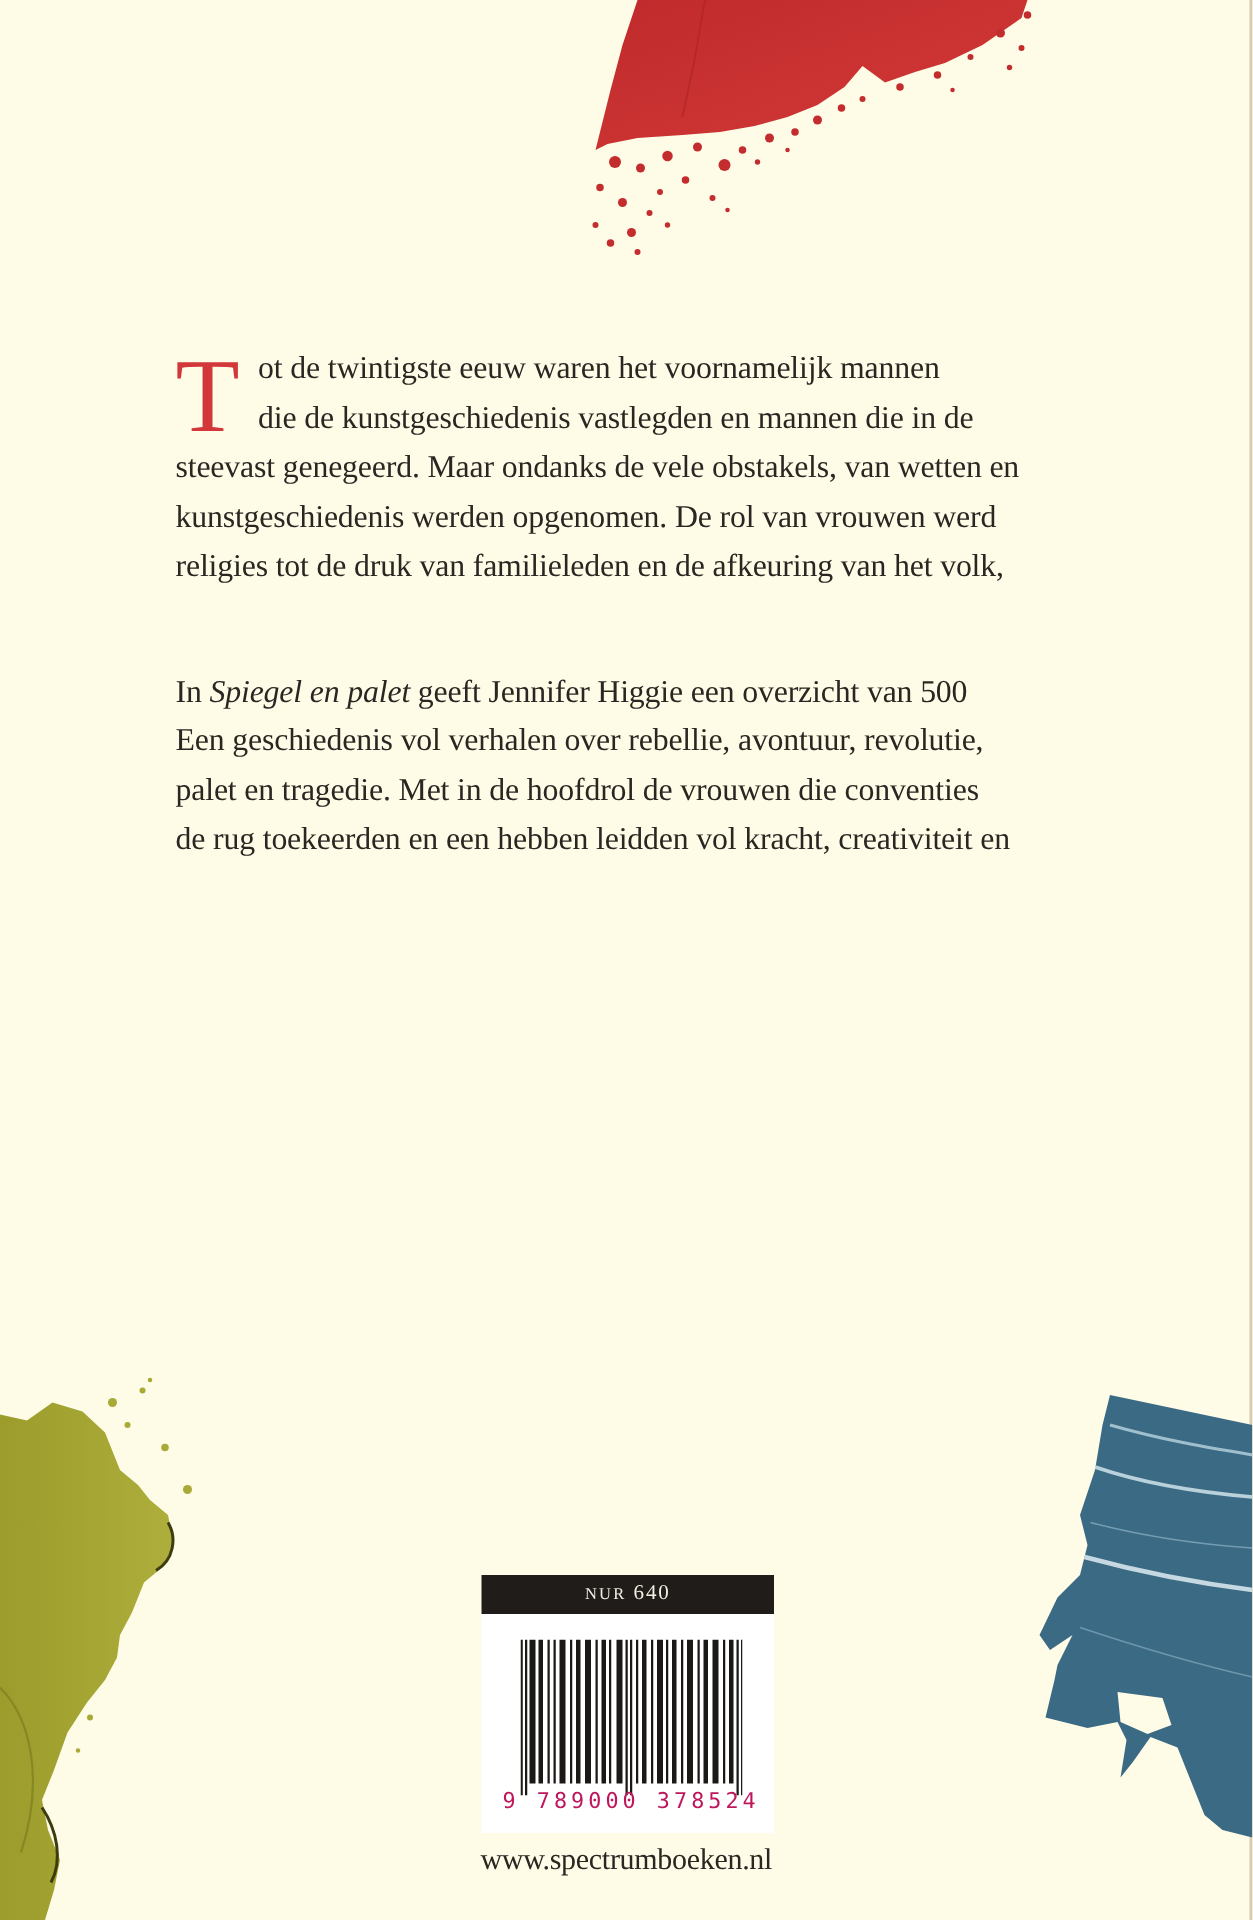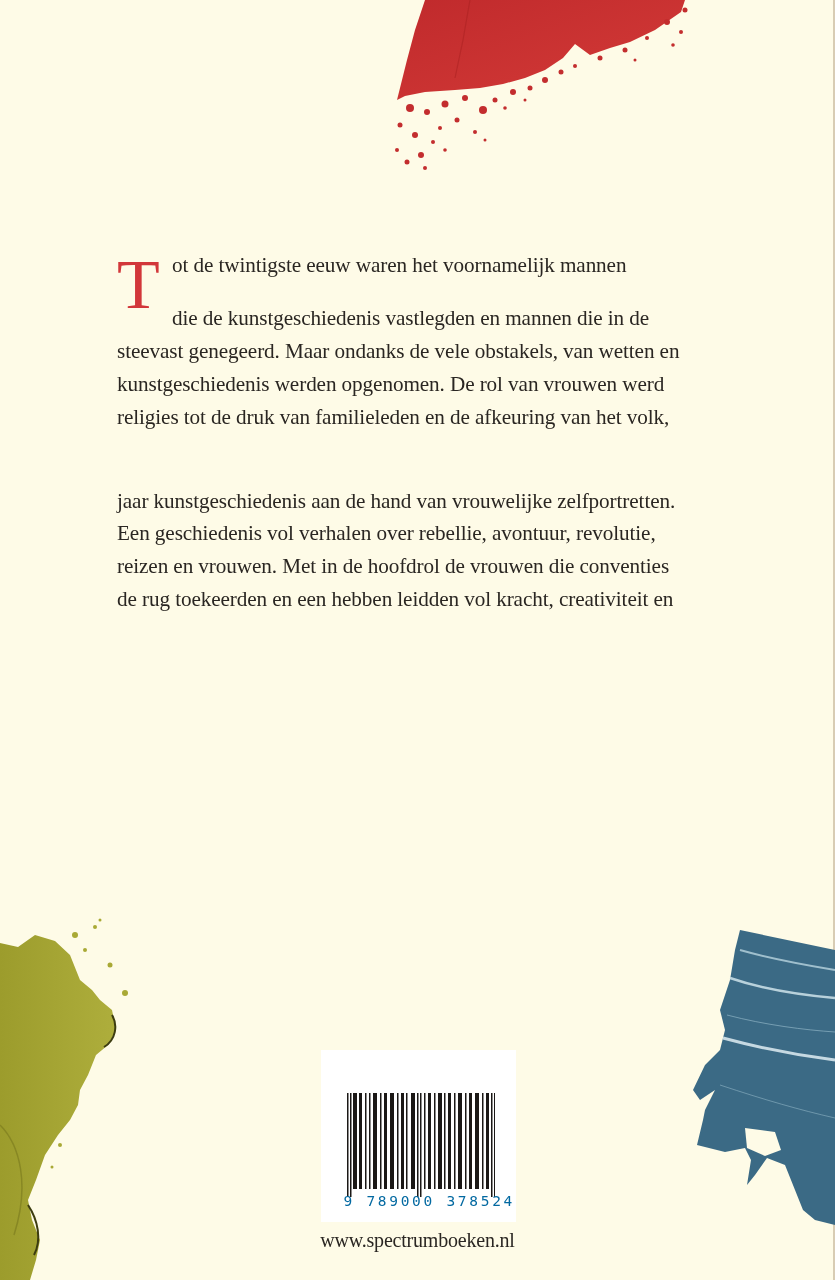--- a/index.html
+++ b/index.html
@@ -24,21 +24,21 @@
 
   
   .blurb {
     position: absolute; left: 117px; top: 229px; width: 610px;
     font-size: 21.2px; line-height: 32.9px;
     letter-spacing: -0.1px;
   }
   .blurb p { margin: 0; }
   .blurb p + p { margin-top: 51px; }
   .line { display: block; white-space: nowrap; }
-  .indent { padding-left: 55px; margin-top: 20px; }
+  .indent { padding-left: 55px; }
   .drop-cap {
     position: absolute; left: 0px; top: 8px;
     font-size: 70px; line-height: 56px;
     color: #D2373A; font-weight: normal;
     font-family: "Liberation Serif", "DejaVu Serif", serif;
   }
   em { font-style: italic; }
 
   
   .barcode-box {
@@ -50,21 +50,21 @@
     background: #1f1c1a; color: #f4efe3;
     font-size: 14px; line-height: 26px; text-align: center;
     letter-spacing: 1.2px;
   }
   .nur-bar .sc { font-size: 11px; letter-spacing: 1.5px; }
   .bars { position: absolute; left: 26px; top: 43px; width: 148px; height: 104px; }
   .bars svg { display: block; }
   .isbn-digits {
     position: absolute; left: 14px; top: 143px; width: 180px;
     font-family: "DejaVu Sans Mono", "Liberation Mono", monospace;
-    font-size: 14.5px; letter-spacing: 2.7px; color: #0369a1; text-align: right;
+    font-size: 14.5px; letter-spacing: 2.7px; color: #be185d;
   }
   .url {
     position: absolute; left: 0; width: 835px; top: 1229px; text-align: center;
     font-size: 20px; color: #2a2622; letter-spacing: -0.2px;
   }
 </style>
 </head>
 <body>
 
 <div class="page">
@@ -160,28 +160,32 @@
   <div class="blurb">
     <p style="position:relative;">
       <span class="drop-cap">T</span>
       <span class="line indent">ot de twintigste eeuw waren het voornamelijk mannen</span>
       <span class="line indent">die de kunstgeschiedenis vastlegden en mannen die in de</span>
       <span class="line">steevast genegeerd. Maar ondanks de vele obstakels, van wetten en</span>
       <span class="line">kunstgeschiedenis werden opgenomen. De rol van vrouwen werd</span>
       <span class="line">religies tot de druk van familieleden en de afkeuring van het volk,</span>
     </p>
     <p>
-      <span class="line">jaar kunstgeschiedenis aan de hand van vrouwelijke zelfportretten.</span>
+      <span class="line"><span>In </span><em>Spiegel en palet</em><span> geeft Jennifer Higgie een overzicht van 500</span></span>
       <span class="line">Een geschiedenis vol verhalen over rebellie, avontuur, revolutie,</span>
-      <span class="line">reizen en vrouwen. Met in de hoofdrol de vrouwen die conventies</span>
+      <span class="line">palet en tragedie. Met in de hoofdrol de vrouwen die conventies</span>
       <span class="line">de rug toekeerden en een hebben leidden vol kracht, creativiteit en</span>
     </p>
   </div>
 
   <div class="barcode-box">
+    <div class="nur-bar">
+      <span class="sc">NUR</span>
+      <span>640</span>
+    </div>
     <div class="bars">
       <svg width="148" height="104" viewBox="0 0 148 104">
         <g fill="#1b1816">
           <rect x="0" y="0" width="1.5" height="104"></rect>
           <rect x="3" y="0" width="1.5" height="104"></rect>
           <rect x="6" y="0" width="4" height="96"></rect>
           <rect x="12" y="0" width="3" height="96"></rect>
           <rect x="18" y="0" width="1.5" height="96"></rect>
           <rect x="22" y="0" width="1.5" height="96"></rect>
           <rect x="26" y="0" width="4" height="96"></rect>

